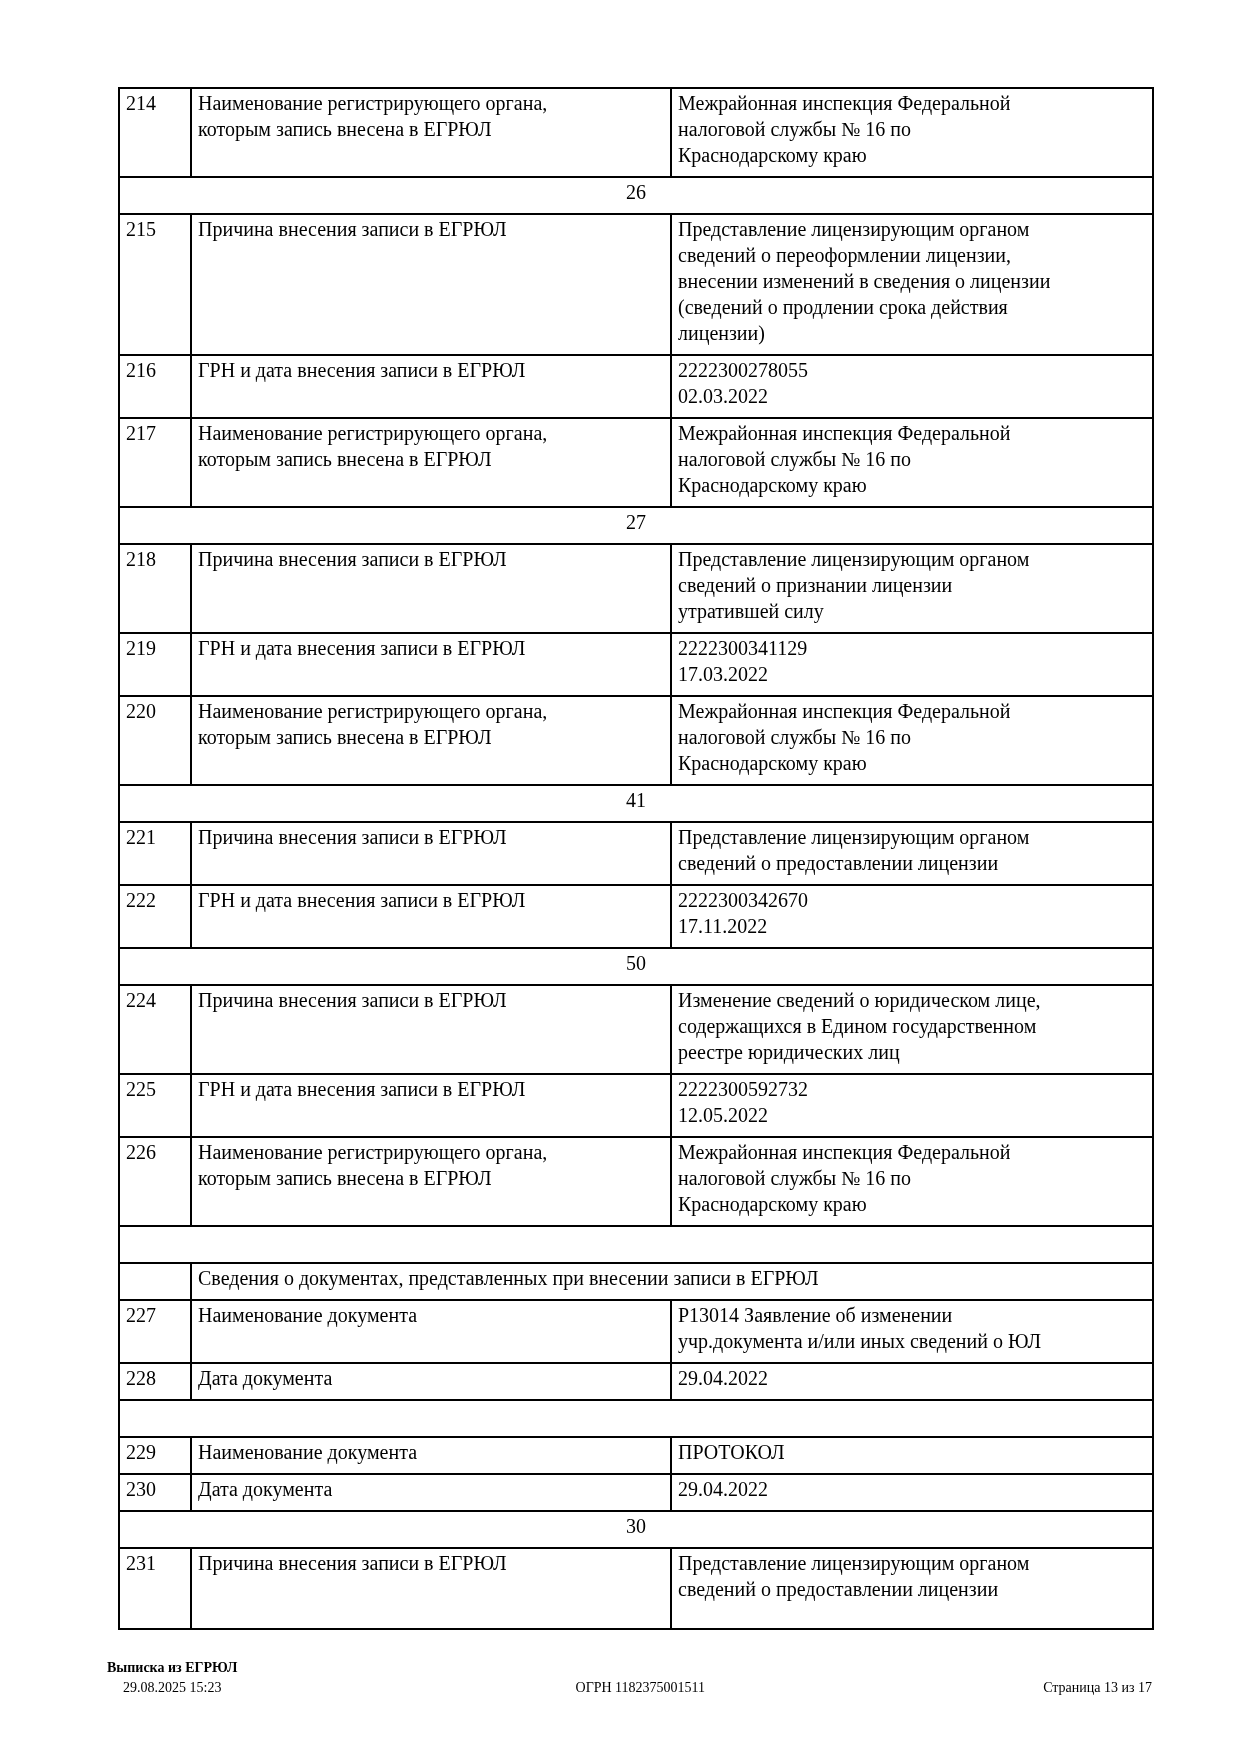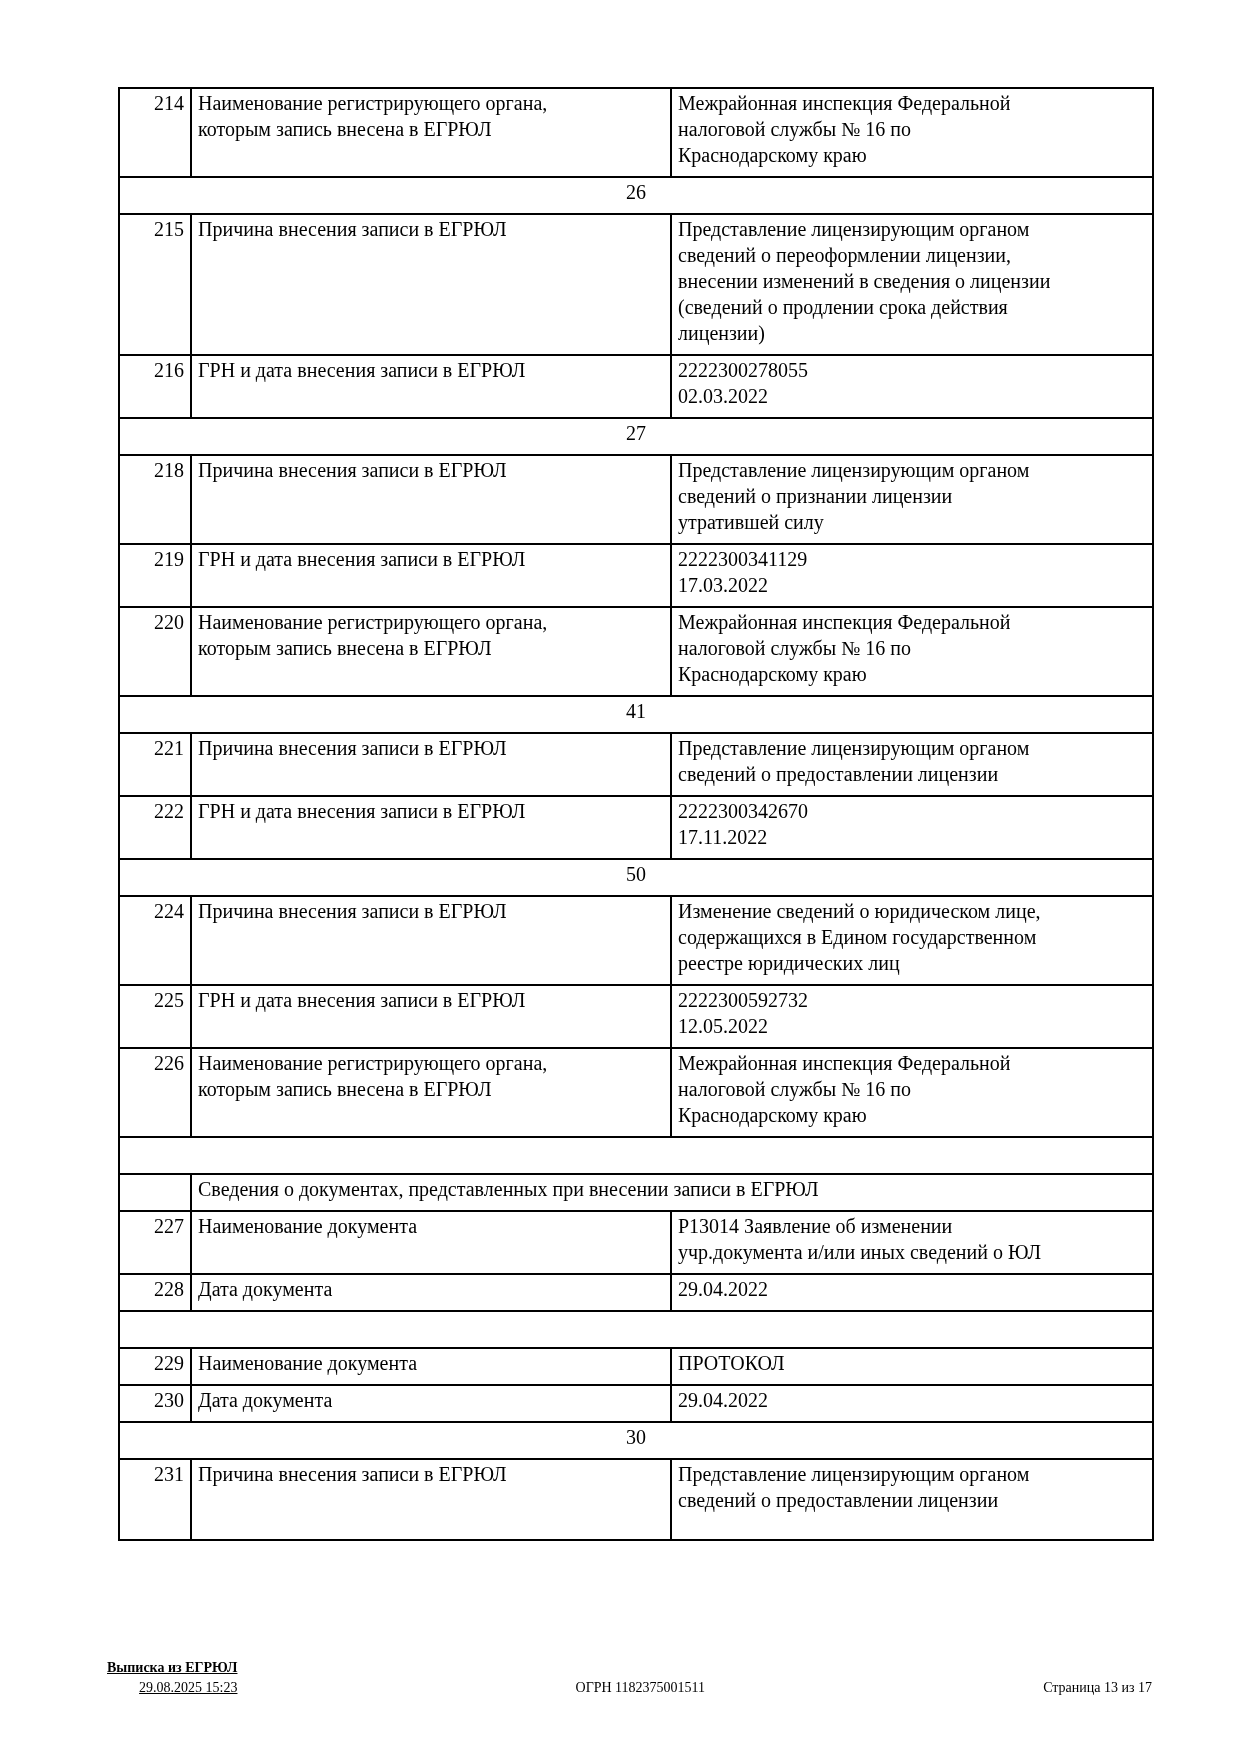--- a/index.html
+++ b/index.html
@@ -26,21 +26,21 @@
     table-layout: fixed;
     font-size: 20px;
     line-height: 26px;
   }
   table.egrul td {
     border: 2px solid #000000;
     vertical-align: top;
     padding: 1px 6px 8px 6px;
   }
   td.num {
-    text-align: right;
+    text-align: left;
     padding-left: 2px;
     padding-right: 2px;
   }
   td.label, td.value {
     white-space: pre-line;
   }
   td.section-cell {
     text-align: center;
     font-weight: normal;
     padding: 2px 6px 4px 6px;
@@ -60,21 +60,21 @@
     position: absolute;
     left: 107px;
     top: 1658px;
     width: 1045px;
     display: flex;
     justify-content: space-between;
     align-items: flex-end;
     font-size: 14px;
     line-height: 20px;
   }
-  .footer .left-block { text-align: right; text-decoration: underline; }
+  .footer .left-block { text-align: center; }
   .footer .doc-type { font-weight: bold; }
   .footer .center-block { text-align: center; }
   .footer .right-block { text-align: right; }
 </style>
 </head>
 <body>
 
 <div class="page">
 
   <table class="egrul">
@@ -102,20 +102,28 @@
 сведений о переоформлении лицензии,
 внесении изменений в сведения о лицензии
 (сведений о продлении срока действия
 лицензии)</td>
         </tr>
         <tr>
           <td class="num">216</td>
           <td class="label">ГРН и дата внесения записи в ЕГРЮЛ</td>
           <td class="value">2222300278055
 02.03.2022</td>
+        </tr>
+        <tr>
+          <td class="num">217</td>
+          <td class="label">Наименование регистрирующего органа,
+которым запись внесена в ЕГРЮЛ</td>
+          <td class="value">Межрайонная инспекция Федеральной
+налоговой службы № 16 по
+Краснодарскому краю</td>
         </tr>
         <tr>
           <td colspan="3" class="section-cell">27</td>
         </tr>
         <tr>
           <td class="num">218</td>
           <td class="label">Причина внесения записи в ЕГРЮЛ</td>
           <td class="value">Представление лицензирующим органом
 сведений о признании лицензии
 утратившей силу</td>

